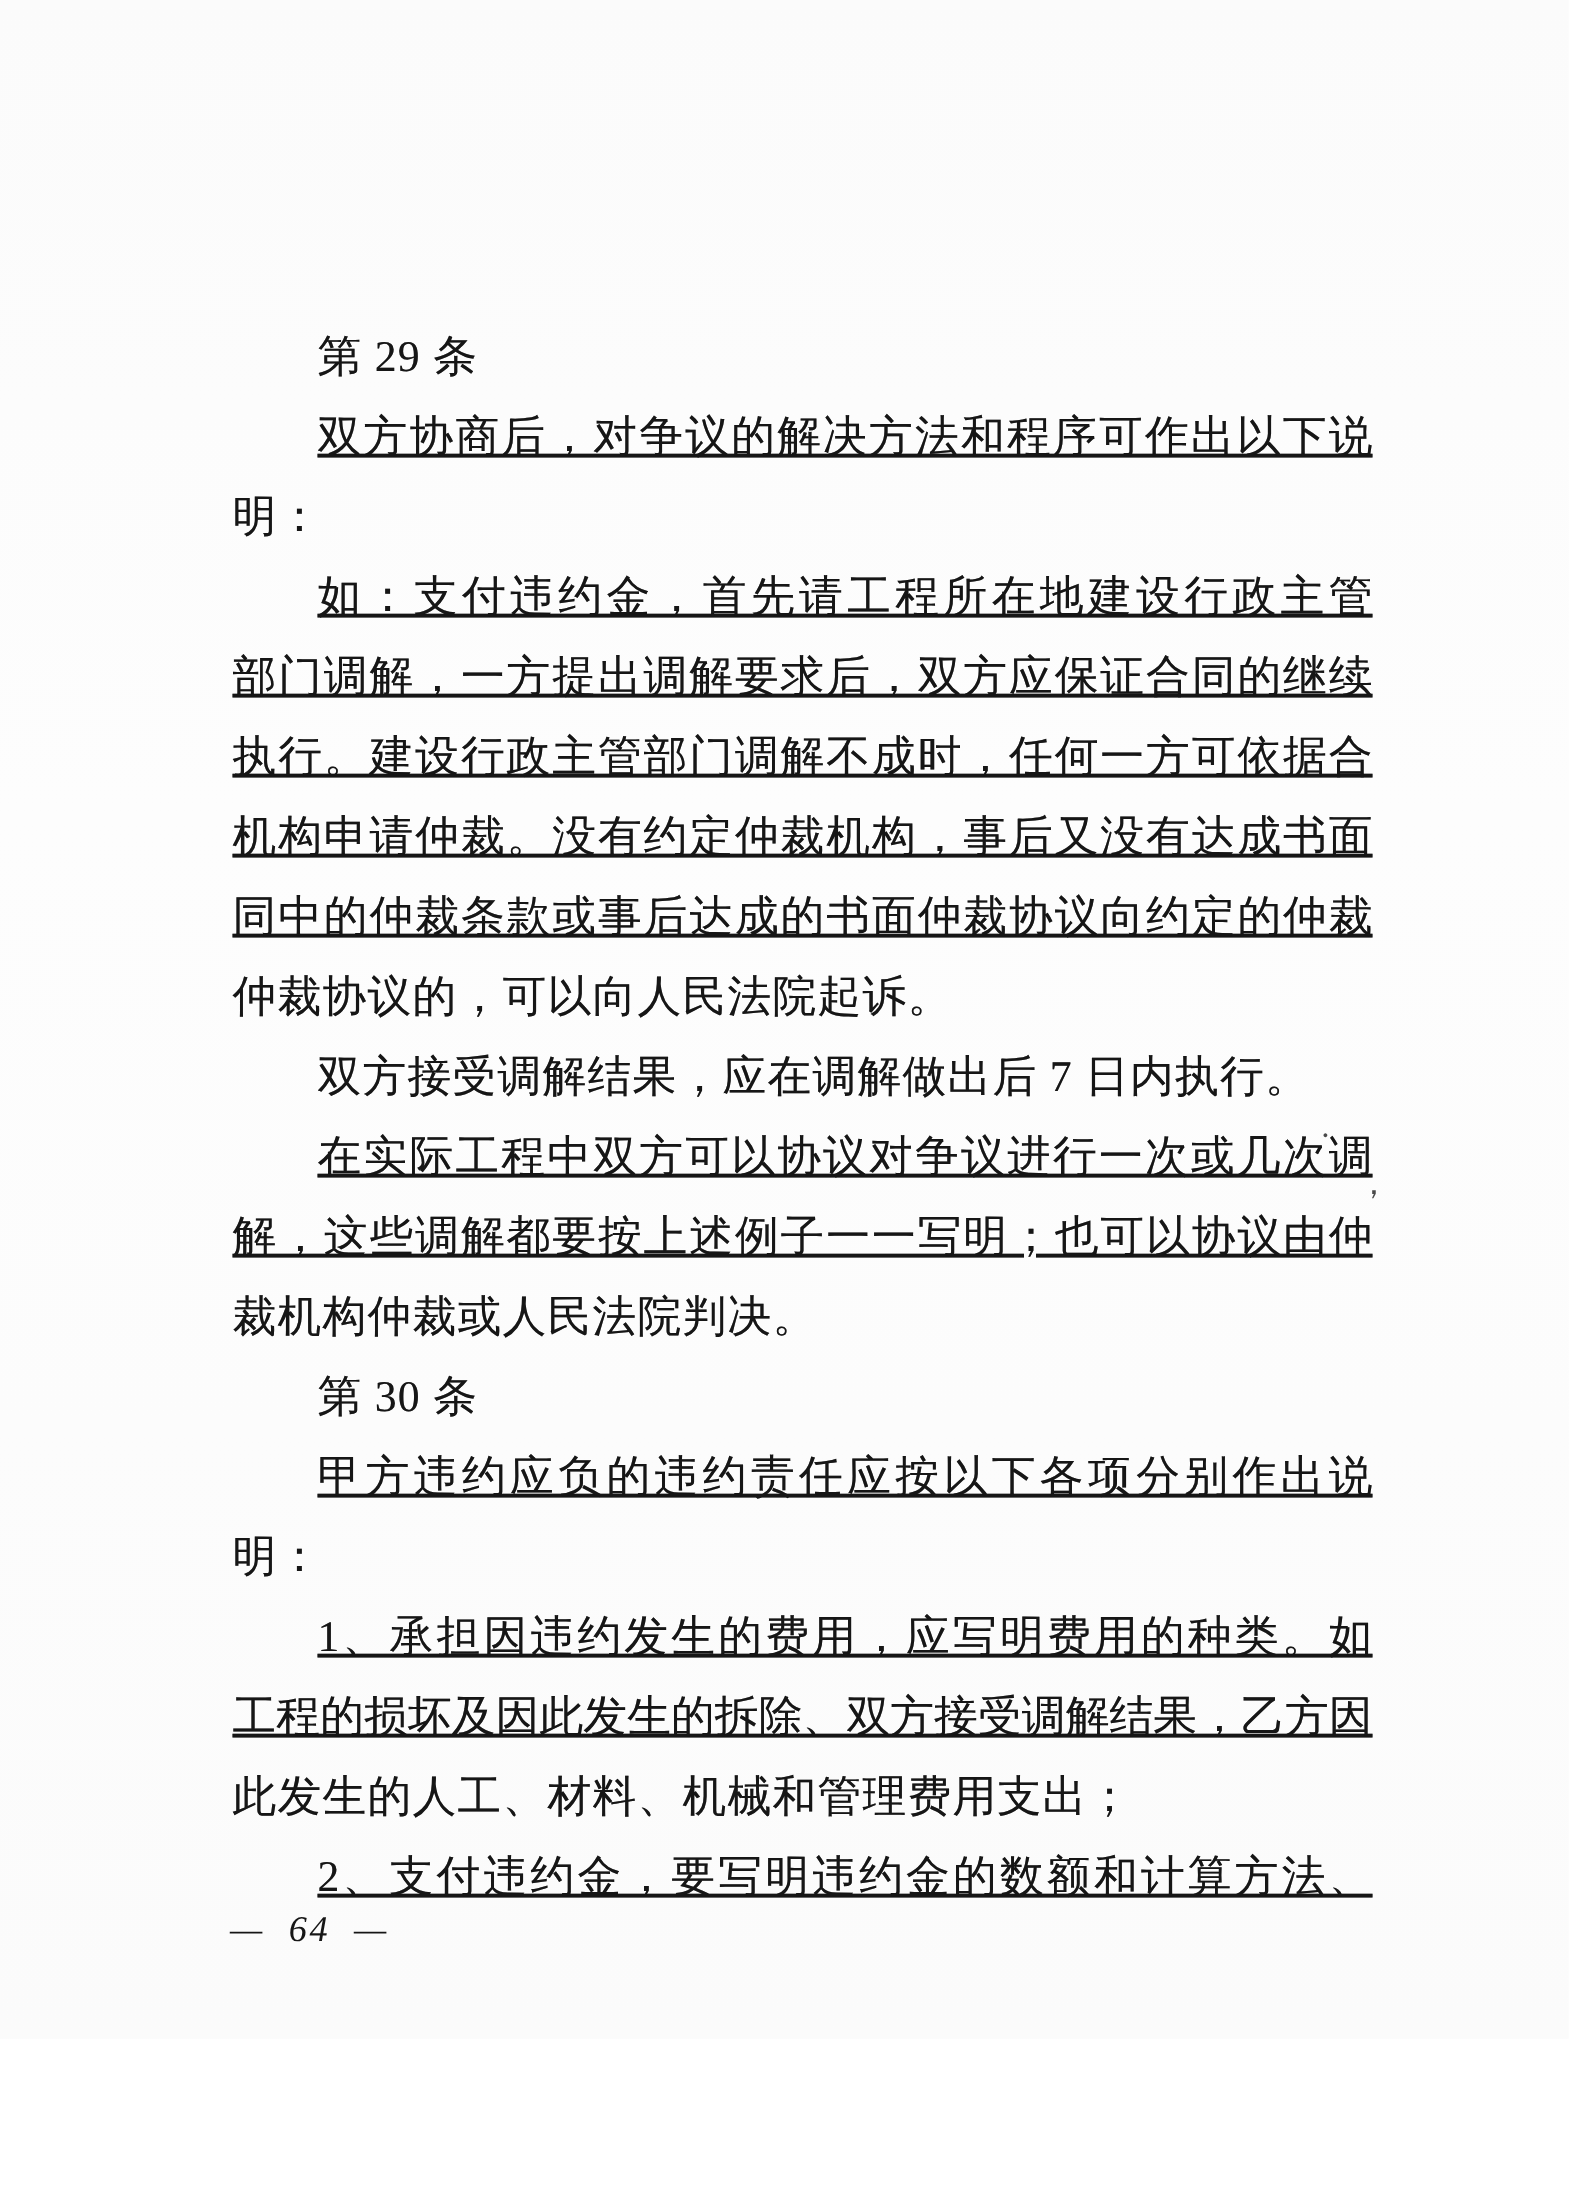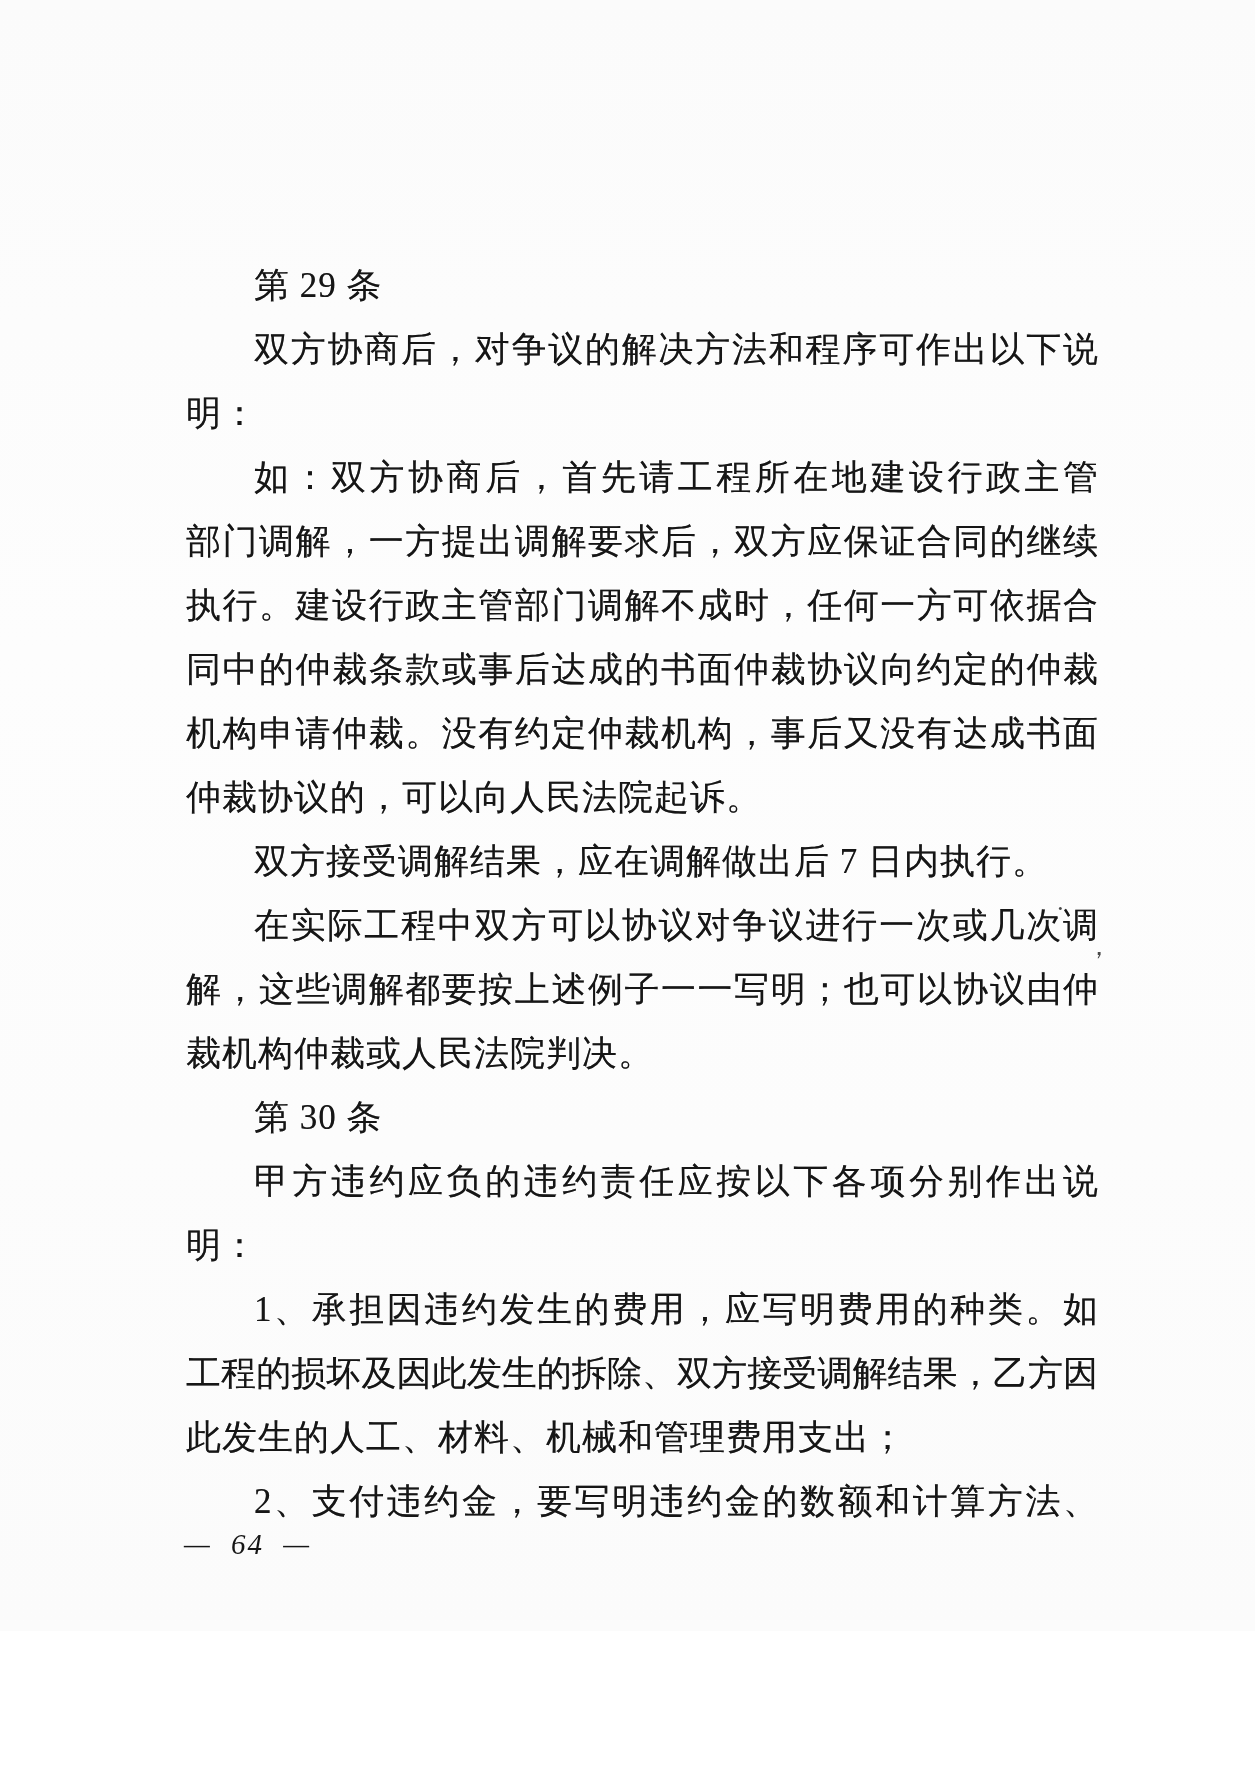--- a/index.html
+++ b/index.html
@@ -38,20 +38,21 @@
     
     text-shadow: 0 0 0.4px rgba(20,20,20,0.55);
   }
   .line.indent {
     text-indent: 68px;
   }
   .line.fill {
     letter-spacing: 0;
     text-align: justify;
     text-align-last: justify;
+    text-decoration: underline;
   }
   .footer {
     position: absolute;
     left: 184px;
     top: 1528px;
     font-size: 29px;
     letter-spacing: 2px;
     word-spacing: 10px;
     color: var(--ink);
     font-style: italic;
@@ -65,25 +66,25 @@
   }
 </style>
 </head>
 <body>
 
 <div class="page">
   <div class="textblock">
       <div class="line indent">第 29 条</div>
       <div class="line indent fill">双方协商后，对争议的解决方法和程序可作出以下说</div>
       <div class="line">明：</div>
-      <div class="line indent fill">如：双方协商后，首先请工程所在地建设行政主管</div>
+      <div class="line indent fill">如：支付违约金，首先请工程所在地建设行政主管</div>
       <div class="line fill">部门调解，一方提出调解要求后，双方应保证合同的继续</div>
       <div class="line fill">执行。建设行政主管部门调解不成时，任何一方可依据合</div>
+      <div class="line fill">机构申请仲裁。没有约定仲裁机构，事后又没有达成书面</div>
       <div class="line fill">同中的仲裁条款或事后达成的书面仲裁协议向约定的仲裁</div>
-      <div class="line fill">机构申请仲裁。没有约定仲裁机构，事后又没有达成书面</div>
       <div class="line">仲裁协议的，可以向人民法院起诉。</div>
       <div class="line indent">双方接受调解结果，应在调解做出后 7 日内执行。</div>
       <div class="line indent fill">在实际工程中双方可以协议对争议进行一次或几次调</div>
       <div class="line fill">解，这些调解都要按上述例子一一写明；也可以协议由仲</div>
       <div class="line">裁机构仲裁或人民法院判决。</div>
       <div class="line indent">第 30 条</div>
       <div class="line indent fill">甲方违约应负的违约责任应按以下各项分别作出说</div>
       <div class="line">明：</div>
       <div class="line indent fill">1、承担因违约发生的费用，应写明费用的种类。如</div>
       <div class="line fill">工程的损坏及因此发生的拆除、双方接受调解结果，乙方因</div>

